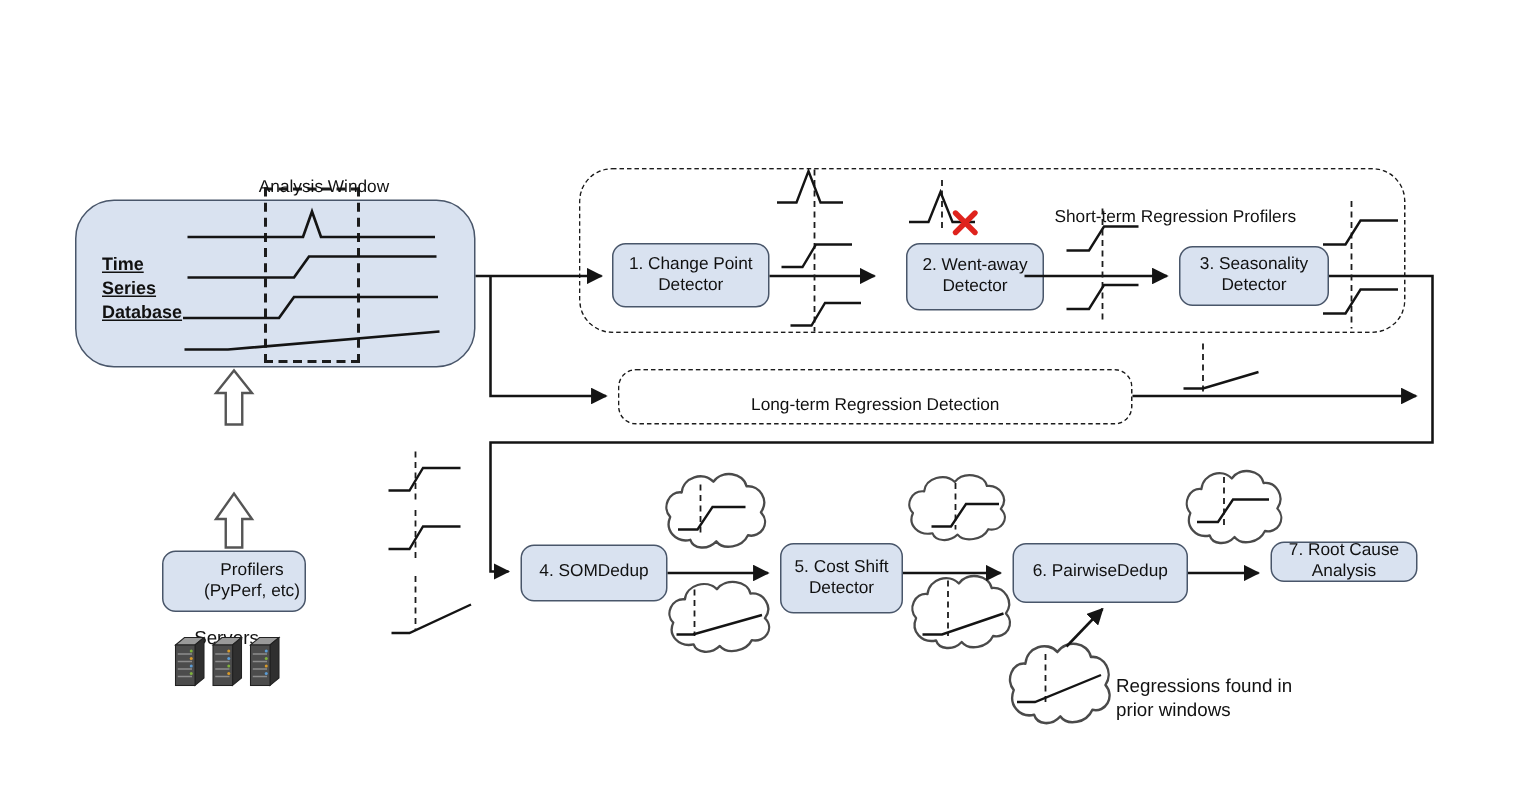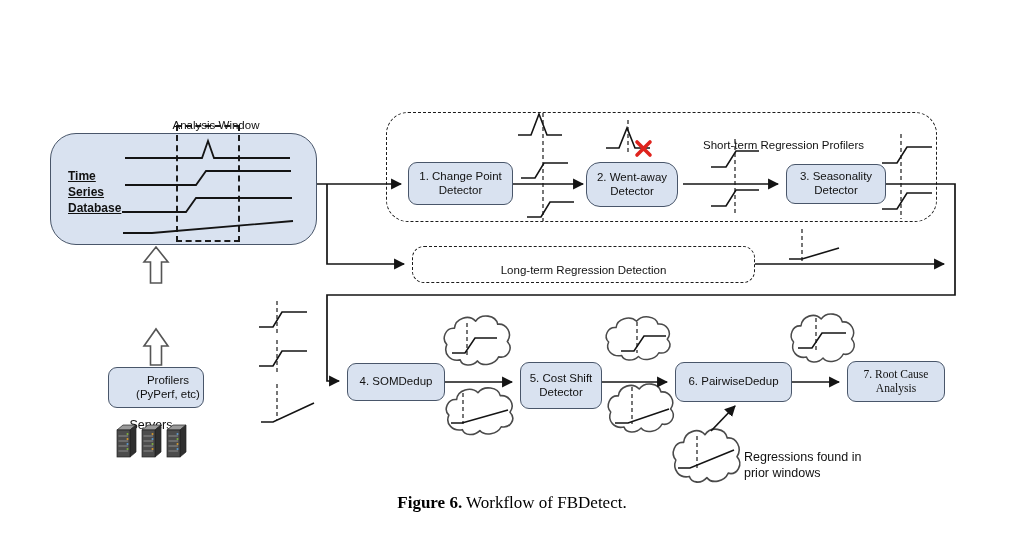--- a/index.html
+++ b/index.html
@@ -62,49 +62,46 @@
   <div class="lbl" style="left:703px;top:126px;width:220px;">Short-term Regression Profilers</div>
 
   <div class="dashedbox" style="left:412px;top:246px;width:343px;height:37px;border-radius:12px;display:flex;align-items:center;justify-content:center;">
     <span class="lbl" style="position:static;">Long-term Regression Detection</span>
   </div>
 
   <div class="box" style="left:408px;top:162px;width:105px;height:43px;">
     <span>1. Change Point
 Detector</span>
   </div>
-  <div class="box" style="left:586px;top:162px;width:92px;height:45px;border-radius:14px;">
+  <div class="box" style="left:604px;top:162px;width:92px;height:45px;">
     <span>2. Went-away
 Detector</span>
   </div>
   <div class="box" style="left:786px;top:164px;width:100px;height:40px;">
     <span>3. Seasonality
 Detector</span>
   </div>
   <div class="box" style="left:347px;top:363px;width:98px;height:38px;">
     <span>4. SOMDedup</span>
   </div>
   <div class="box" style="left:520px;top:362px;width:82px;height:47px;">
     <span>5. Cost Shift
 Detector</span>
   </div>
   <div class="box" style="left:675px;top:362px;width:117px;height:40px;">
     <span>6. PairwiseDedup</span>
   </div>
-  <div class="box" style="left:847px;top:361px;width:98px;height:41px;font-family:Liberation Serif, serif;">
+  <div class="box" style="left:847px;top:361px;width:98px;height:27px;">
     <span>7. Root Cause
 Analysis</span>
   </div>
 
   <div class="lbl" style="left:744px;top:438px;font-size:12.5px;">Regressions found in
 prior windows</div>
 
-  <div class="caption">
-    <span class="cap-b">Figure 6.</span><span> Workflow of FBDetect.</span>
-  </div>
 
   <svg class="overlay" width="1024" height="535" viewBox="0 0 1024 535">
     <defs>
       <marker id="arr" viewBox="0 0 10 10" refX="9" refY="5" markerWidth="6.5" markerHeight="6.5" orient="auto-start-reverse">
         <path d="M0,0 L10,5 L0,10 Z" fill="var(--line)"></path>
       </marker>
       <path id="cloudShape" class="cloud" d="M19,45 C9,47 1,39 5,30 C-1,24 4,13 13,14 C14,4 28,0 35,7 C41,-1 56,1 58,10 C67,9 74,19 68,27 C75,34 68,44 59,42 C55,50 42,52 37,46 C31,52 21,51 19,45 Z"></path>
     </defs>
 
     <g>

